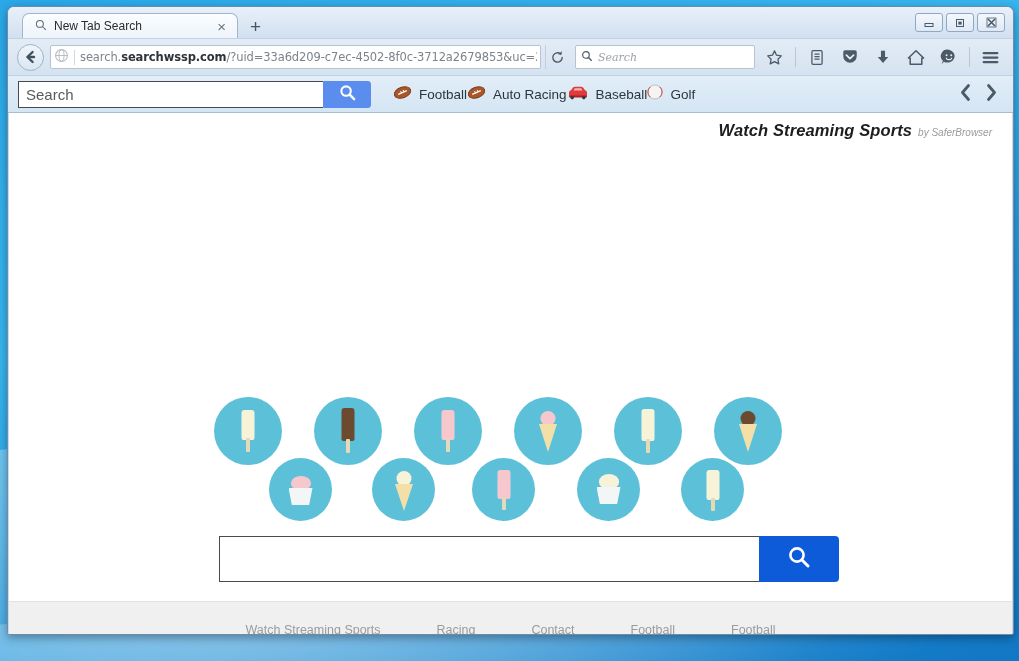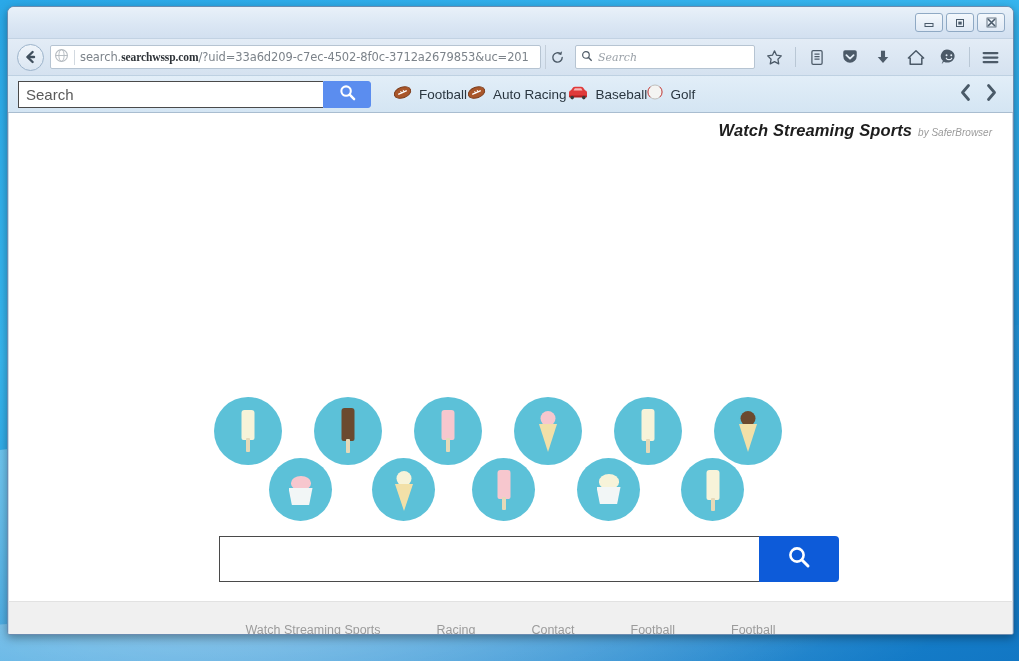--- a/index.html
+++ b/index.html
@@ -78,21 +78,21 @@
   #urlbar {
     flex: 1; height: 24px; background: #fff; border: 1px solid #b6c4d2; border-radius: 2px;
     display: flex; align-items: center; padding: 0 3px; gap: 5px; min-width: 0;
   }
   #globe { flex: none; opacity: .55; }
   #url-sep { width:1px; height:15px; background:#d2d9e0; flex:none; }
   #url-text {
     font-size: 11.5px; color: #7c838a; white-space: nowrap; overflow: hidden;
     font-family: "DejaVu Sans", sans-serif; letter-spacing: -.1px;
   }
-  #url-text b { color: #2e3338; font-weight: bold; font-family: Liberation Serif, serif; }
+  #url-text b { color: #2e3338; font-weight: bold; }
   #reload {
     width: 24px; height: 24px; display:flex; align-items:center; justify-content:center;
     flex:none; cursor:pointer; border-left:1px solid #c3ceda; margin-left:-2px;
   }
   #searchbar {
     width: 180px; height: 24px; background: #fff; border: 1px solid #b6c4d2; border-radius: 2px;
     display: flex; align-items: center; padding: 0 5px; gap: 5px; flex: none;
   }
   #searchbar .ph { font-size: 11px; color: #9aa1a8; font-style: italic; font-family: "DejaVu Serif", serif; }
   .tbicon { width: 27px; height: 27px; display: flex; align-items: center; justify-content: center; flex: none; cursor: pointer; }
@@ -179,20 +179,33 @@
 <body>
 
 <div id="desktop">
   <div class="swoosh"></div>
   <div class="swoosh2"></div>
 </div>
 
 <div id="window">
 
   <div id="titlebar">
+    <div id="tabstrip">
+      <div id="tab">
+        <span>
+          <svg width="12" height="12" viewBox="0 0 16 16">
+              <circle cx="6.5" cy="6.5" r="4.6" fill="none" stroke="#5d6b78" stroke-width="1.4"></circle>
+              <line x1="10" y1="10" x2="14.4" y2="14.4" stroke="#5d6b78" stroke-width="1.4"></line>
+            </svg>
+        </span>
+        <span id="tab-title">New Tab Search</span>
+        <span id="tab-close">×</span>
+      </div>
+      <span id="newtab">+</span>
+    </div>
 
     <div id="win-controls">
       <div class="wbtn">
         <svg width="12" height="10" viewBox="0 0 12 10">
             <rect x="2" y="5.5" width="8" height="3" fill="none" stroke="#4a5a6a" stroke-width="1"></rect>
           </svg>
       </div>
       <div class="wbtn">
         <svg width="12" height="10" viewBox="0 0 12 10">
             <rect x="2.5" y="1.5" width="7" height="7" fill="none" stroke="#4a5a6a" stroke-width="1"></rect>

